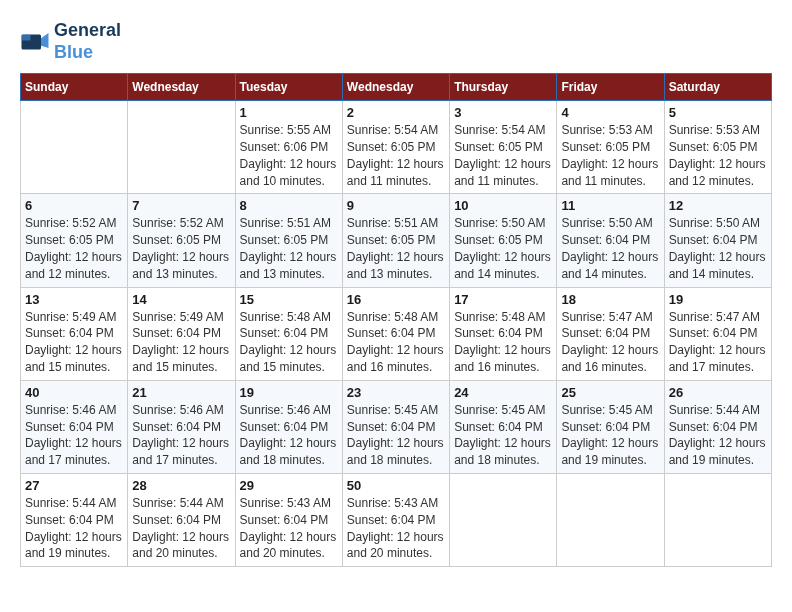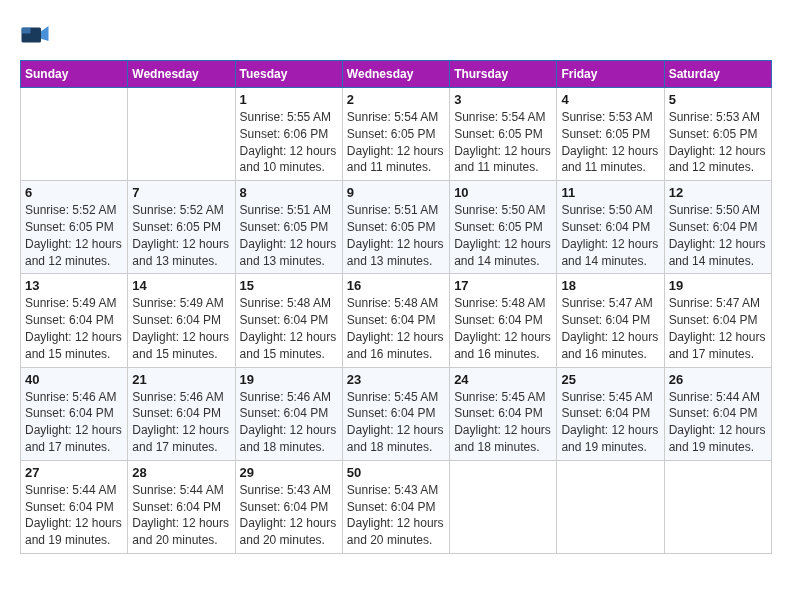--- a/index.html
+++ b/index.html
@@ -45,21 +45,21 @@
     .location {
       font-size: 16px;
       color: #333;
     }
     .calendar-table {
       width: 100%;
       border-collapse: collapse;
       font-size: 11px;
     }
     .calendar-table th {
-      background-color: #a21caf;
+      background-color: #7f1d1d;
       color: #fff;
       padding: 6px 4px;
       text-align: left;
       font-size: 12px;
       font-weight: bold;
       border: 1px solid #2a6db5;
     }
     .calendar-table td {
       border: 1px solid #ccc;
       vertical-align: top;
@@ -90,20 +90,24 @@
 </head>
 <body>
 
 <div class="header-area">
   <div class="logo">
     <svg class="logo-icon" viewBox="0 0 40 40">
       <rect x="2" y="10" width="26" height="20" rx="2" fill="#1a3a5c"></rect>
       <polygon points="28,15 38,8 38,28 28,25" fill="#4a90d9"></polygon>
       <rect x="2" y="10" width="12" height="8" fill="#4a90d9" opacity="0.6"></rect>
     </svg>
+    <div class="logo-text">
+      <div>General</div>
+      <div><span>Blue</span></div>
+    </div>
   </div>
   <div class="title-area">
     <div class="month-year"></div>
     <div class="location"></div>
   </div>
 </div>
 
 <table class="calendar-table">
   <thead>
     <tr id="weekday-header">

